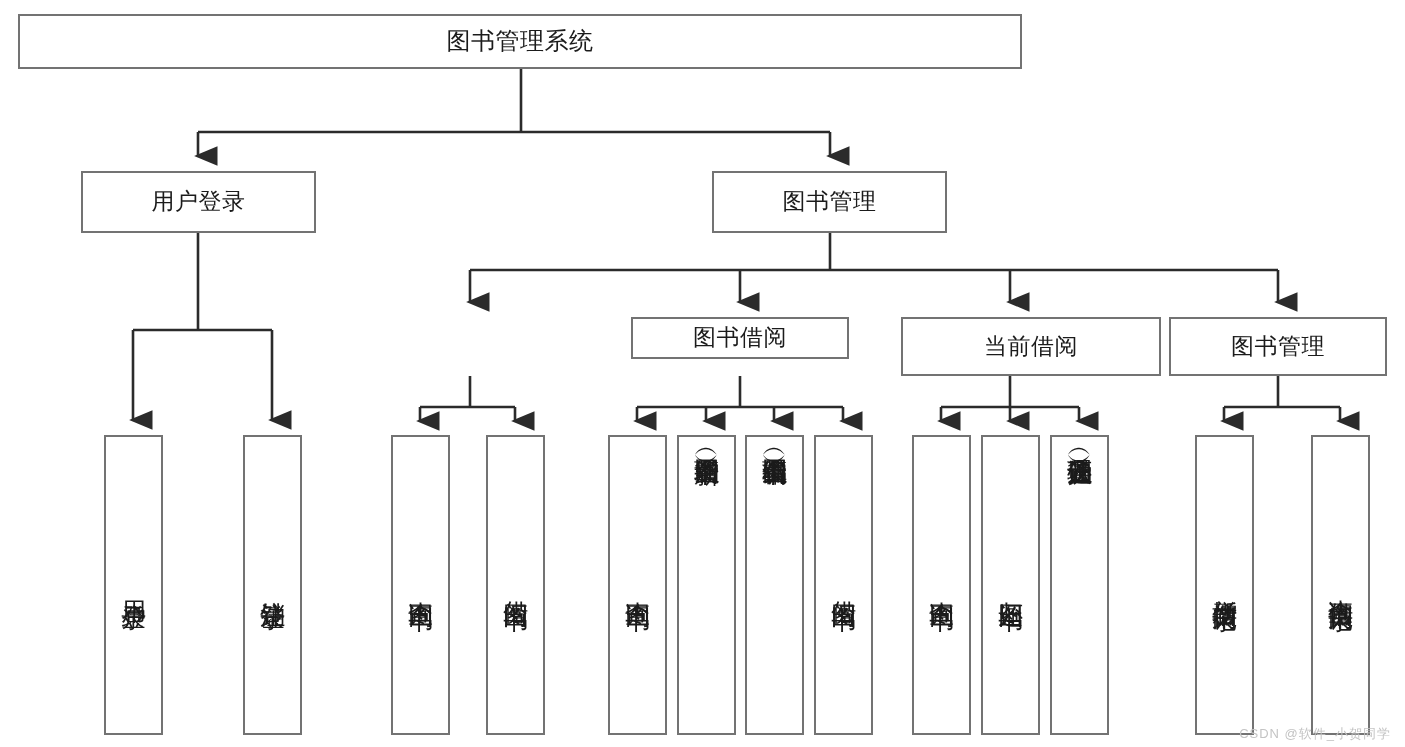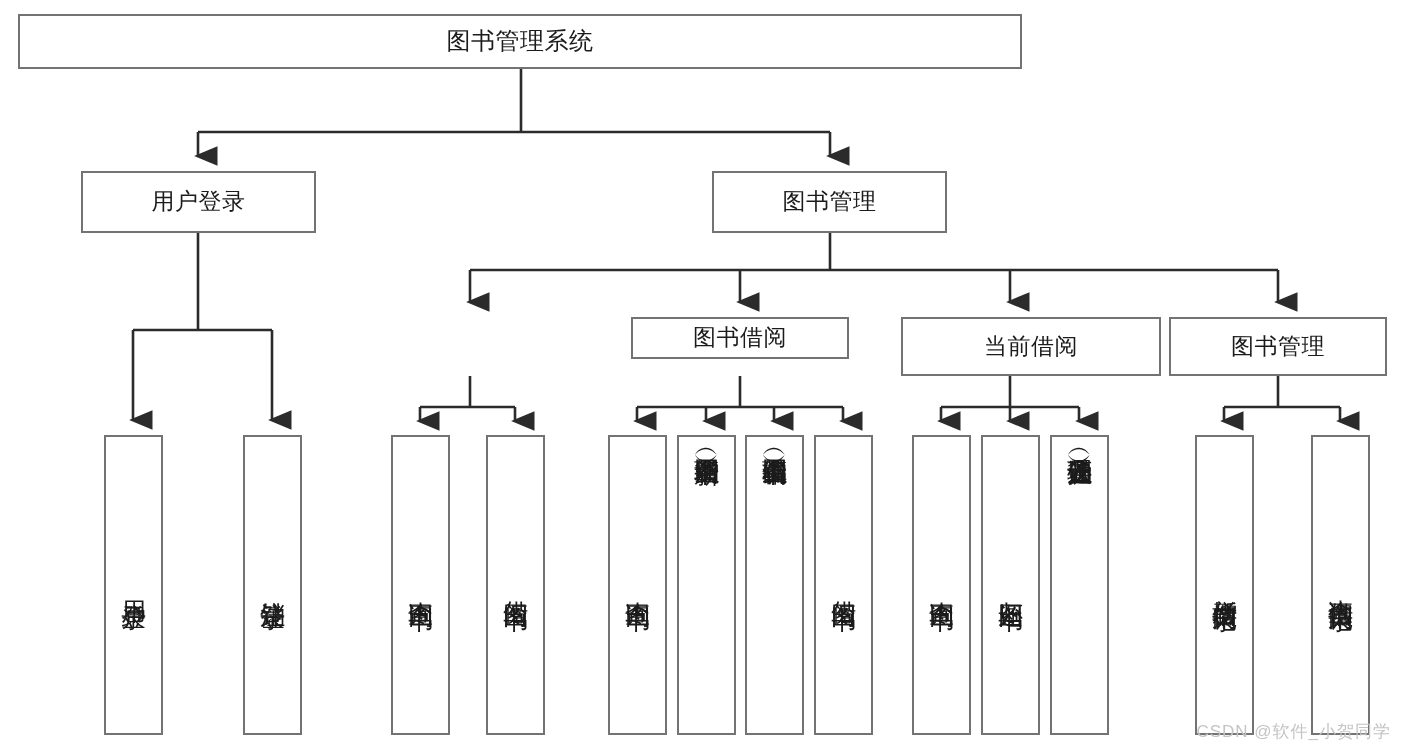--- a/index.html
+++ b/index.html
@@ -63,21 +63,21 @@
     display: block;
     white-space: pre-line;
   }
   #root-node {
     font-size: 24px;
   }
   #watermark {
     position: absolute;
     right: 14px;
     bottom: 4px;
-    font-size: 17px;
+    font-size: 13px;
     color: #c4c4c4;
     letter-spacing: 1px;
     z-index: 5;
     white-space: nowrap;
     font-family: "Liberation Sans", "DejaVu Sans", sans-serif;
   }
 </style>
 </head>
 <body>
 

